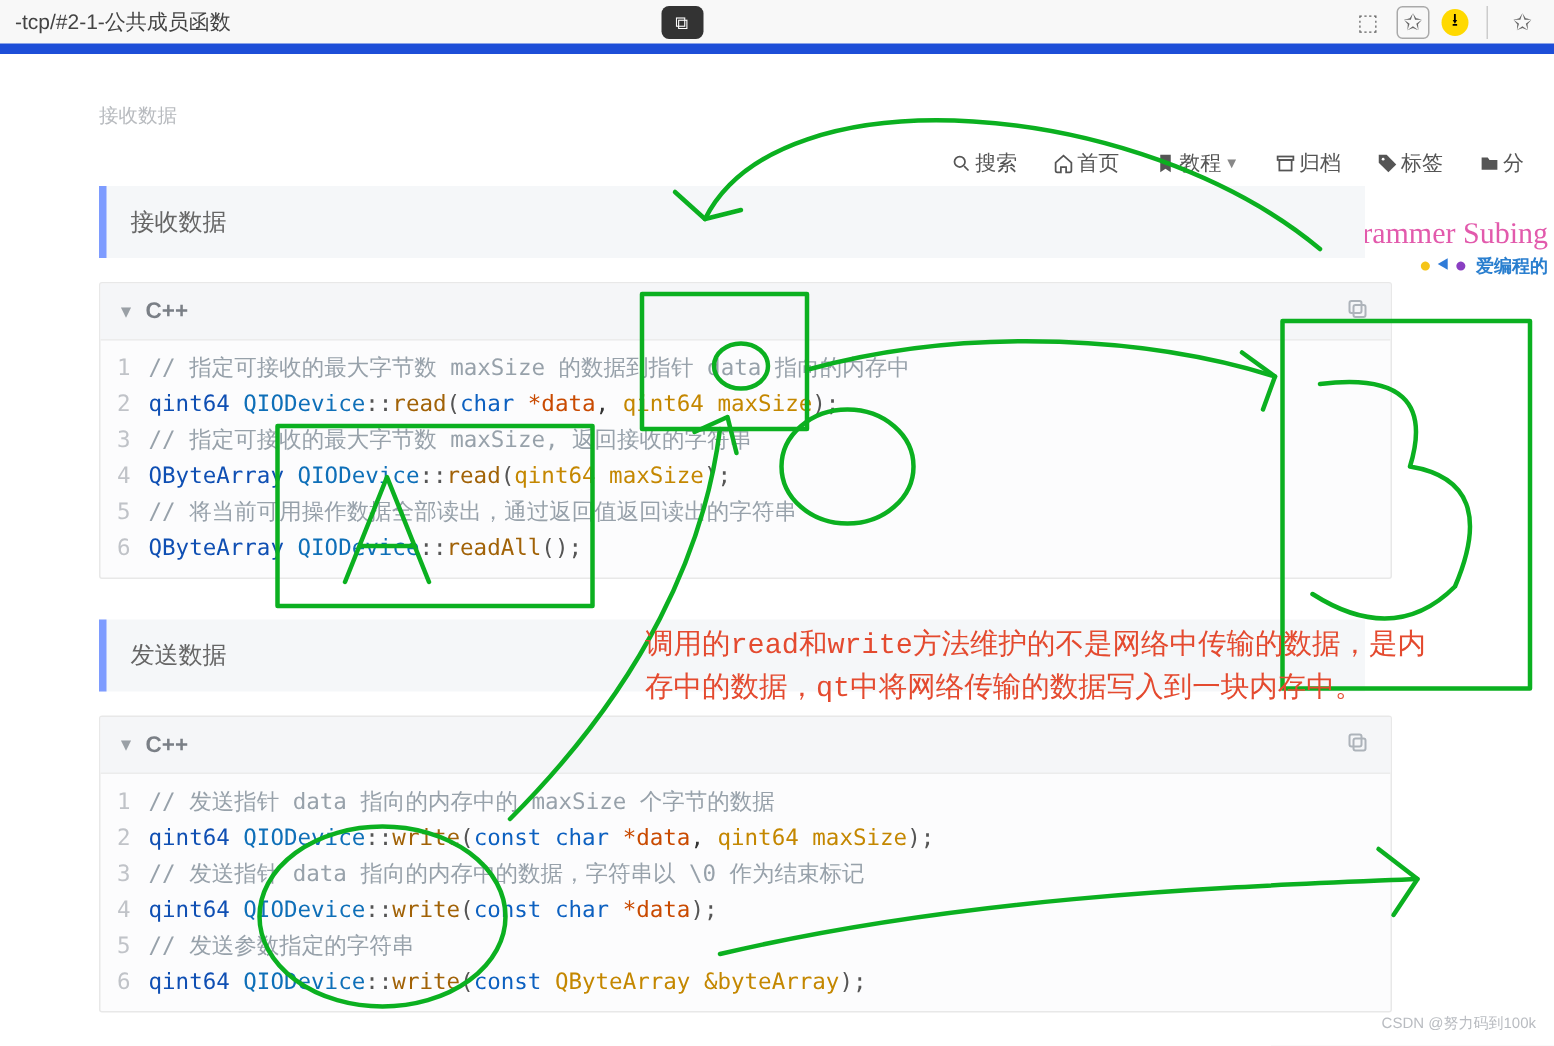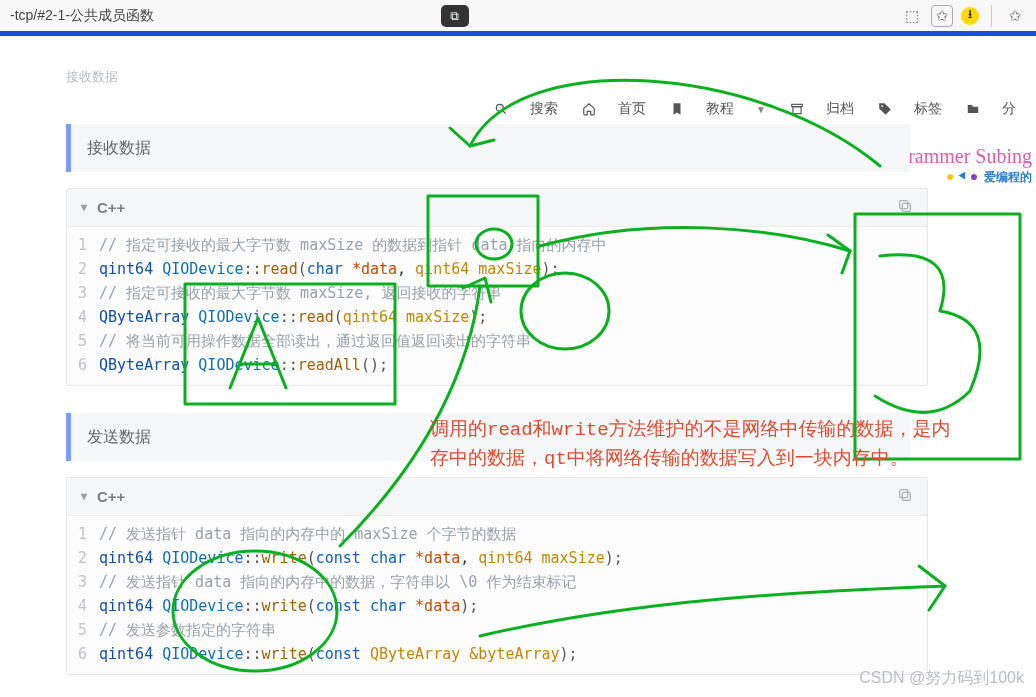--- a/index.html
+++ b/index.html
@@ -20,38 +20,38 @@
   html,body{margin:0;padding:0;height:100%;}
   body{
     width:1036px;height:697px;
     font-family:"Microsoft YaHei","PingFang SC",Arial,sans-serif;
     font-size:14px;color:#333;
     background:#f3f3f4;
     position:relative;overflow:hidden;
   }
   
   .chrome{
-    height:36px;background:#f8f8f8;border-bottom:5px solid #1d4ed8;
+    height:36px;background:#f8f8f8;border-bottom:7px solid #1d4ed8;
     display:flex;align-items:center;gap:8px;padding:0 10px;color:#444;
   }
   .url{font-size:14px;color:#444;white-space:nowrap;overflow:hidden;text-overflow:ellipsis;flex:1;}
   .chrome .icon{color:#666;font-size:15px;display:inline-flex;align-items:center;justify-content:center;width:22px;height:22px;border-radius:4px;}
   .chrome .star{border:1px solid #aaa;}
   .chrome .pip{width:28px;height:22px;border-radius:5px;background:#333;color:#fff;font-size:12px;display:inline-flex;align-items:center;justify-content:center;margin-left:6px;}
   .chrome .idm{background:#ffd900;color:#000;border-radius:50%;width:18px;height:18px;font-size:12px;}
   .chrome .sep{width:1px;height:22px;background:#ccc;margin:0 4px;}
   
   .page{position:relative;height:calc(100% - 36px);background:#fff;overflow:hidden;}
   .breadcrumb{position:absolute;left:66px;top:32px;font-size:13px;color:#b8bbbf;}
   
   .topnav{
     position:absolute;right:20px;left:auto;top:64px;
     display:flex;gap:24px;align-items:center;color:#555;font-size:14px;
   }
-  .topnav .item{display:flex;align-items:center;gap:22px;}
+  .topnav .item{display:flex;align-items:center;gap:2px;}
   .topnav .item .caret{font-size:10px;color:#888;}
   .topnav svg,.topnav .ic{width:14px;height:14px;display:inline-block;}
   
   .brand-box{position:absolute;right:4px;top:108px;text-align:right;line-height:1.2;pointer-events:none;}
   .brand-script{font-family:"Segoe Script","Comic Sans MS",cursive;color:#e25aac;font-size:20px;}
   .brand-cn{color:#2a7fcf;font-size:12px;font-weight:700;}
   .brand-dots{letter-spacing:2px;font-size:14px;}
   .brand-dots .y{color:#f5c518;} .brand-dots .b{color:#2f7bd8;} .brand-dots .p{color:#8a3fc2;}
   
   .section-head{
@@ -90,21 +90,21 @@
   .c-ns{color:#0e6fb8;}
   .c-fn{color:#a16207;}
   .c-kw{color:#0c60c0;font-weight:500;}
   .c-ptr{color:#c94a00;}
   .c-arg{color:#c48700;}
   .c-op{color:#555;}
   
   .annot{position:absolute;left:0;top:0;width:100%;height:100%;pointer-events:none;}
   .annot-text{position:absolute;color:var(--annot-red);font-size:19px;line-height:1.55;font-weight:500;}
   
-  .wm{position:absolute;right:12px;bottom:8px;color:#b9bcc1;font-size:16px;}
+  .wm{position:absolute;right:12px;bottom:8px;color:#b9bcc1;font-size:10px;}
 </style>
 </head>
 <body>
 
 <div class="chrome">
   <span class="url">-tcp/#2-1-公共成员函数</span>
   <span class="icon pip">⧉</span>
   <span style="flex:1"></span>
   <span class="icon">⬚</span>
   <span class="icon star">✩</span>

